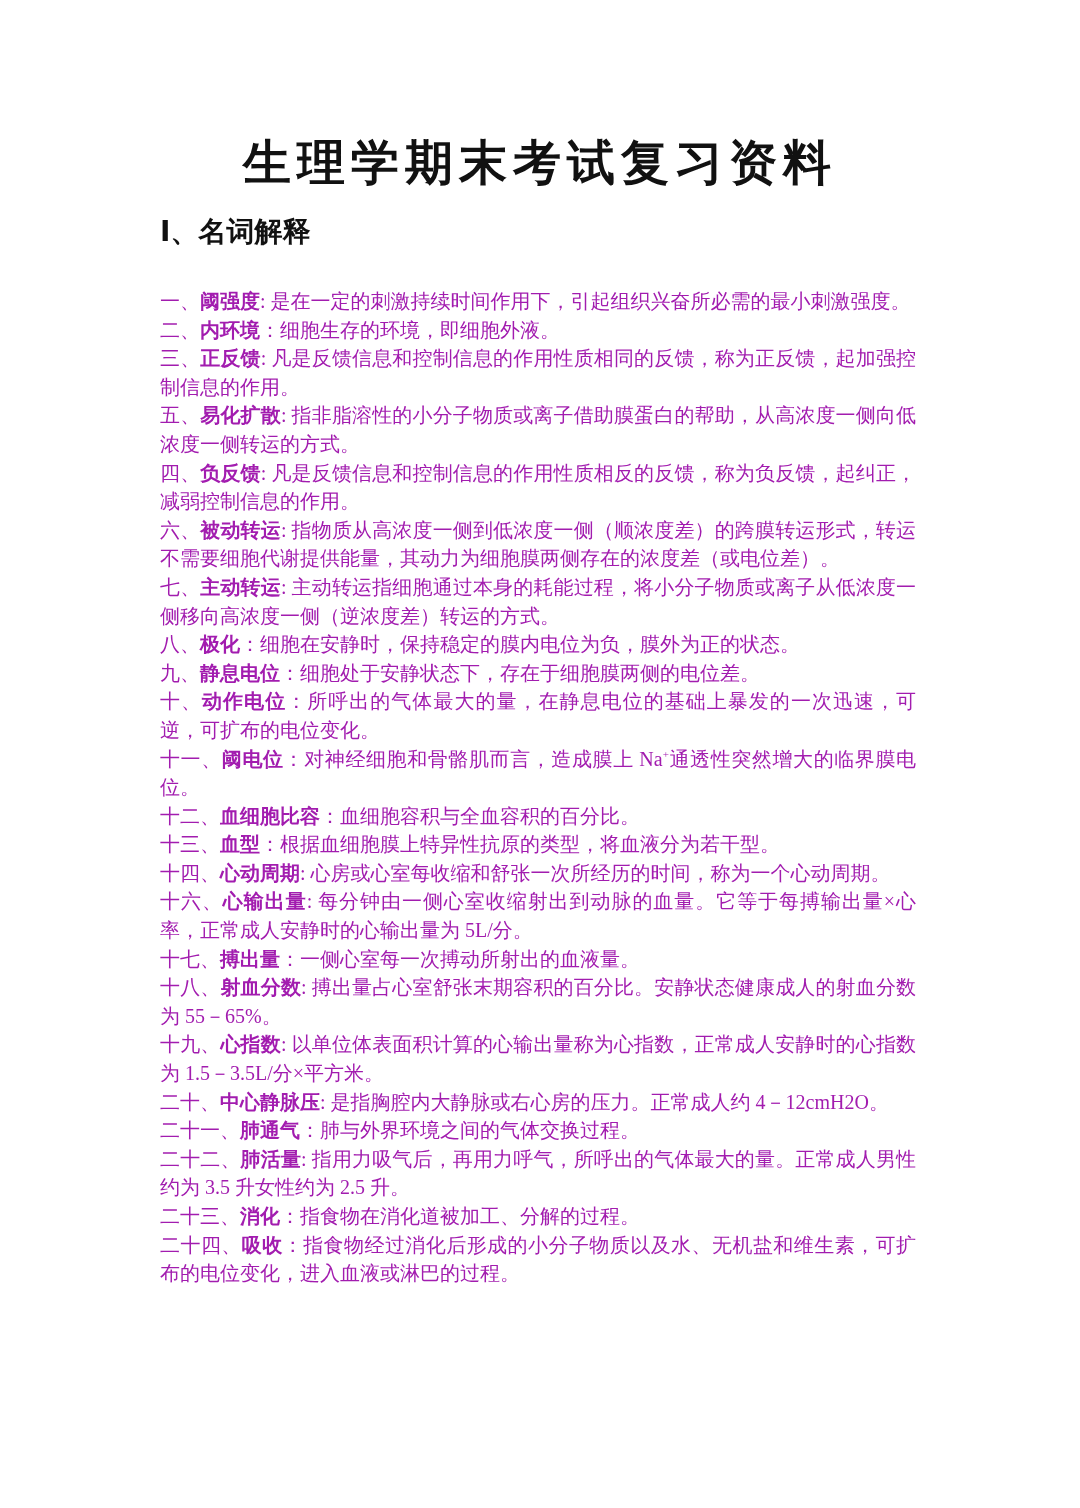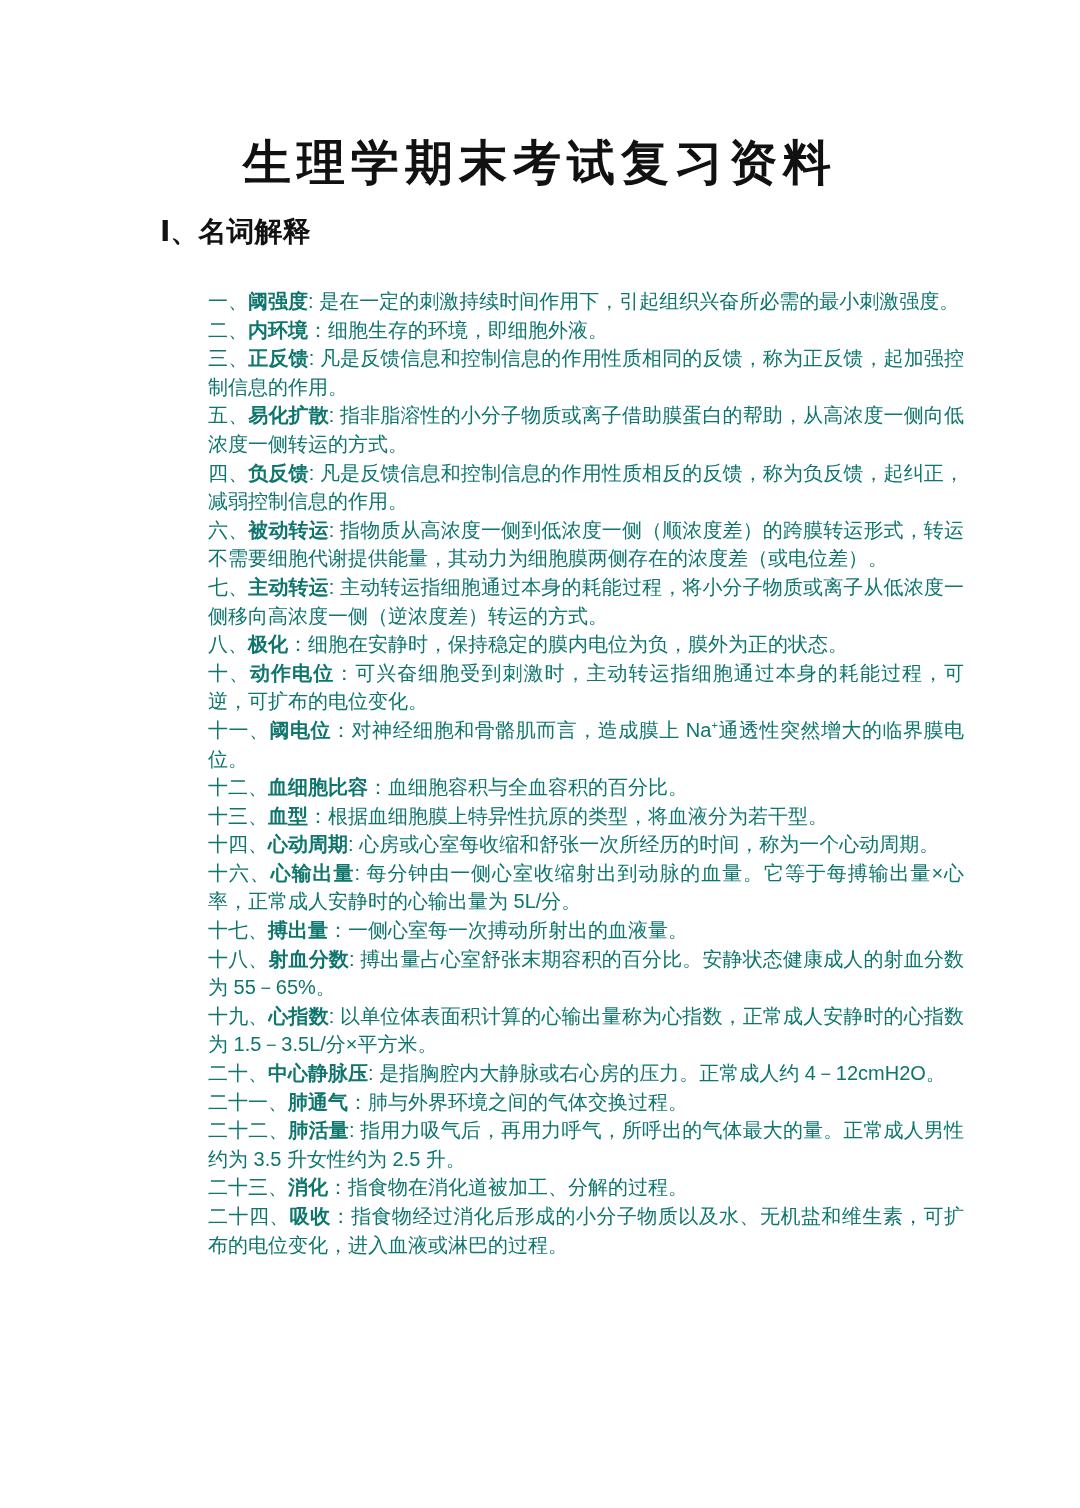--- a/index.html
+++ b/index.html
@@ -11,24 +11,23 @@
     font-size: 48px; font-weight: bold; letter-spacing: 6px; color: #111;
     line-height: 60px;
   }
   .heading {
     position: absolute; left: 160px; top: 210px;
     font-family: "DejaVu Sans", "Liberation Sans", sans-serif;
     font-size: 28px; font-weight: bold; color: #111; line-height: 44px;
   }
   .body {
     position: absolute; left: 160px; top: 287px; width: 756px;
-    font-family: Liberation Sans, sans-serif;
-    font-size: 20px; color: #0f766e; line-height: 28.6px;
+    font-family: Liberation Serif, serif;
+    font-size: 20px; color: #a21caf; line-height: 28.6px;
     text-align: justify;
-    margin-left: 48px;
   }
   .entry { margin: 0; }
   .term { font-weight: bold; }
   sup { font-size: 11px; vertical-align: super; line-height: 0; }
 </style>
 </head>
 <body>
 
 <div class="page">
   <div class="title">生理学期末考试复习资料</div>
@@ -36,21 +35,22 @@
 
   <div class="body">
     <p class="entry"><span>一、</span><span class="term">阈强度</span><span>: </span><span>是在一定的刺激持续时间作用下，引起组织兴奋所必需的最小刺激强度。</span></p>
     <p class="entry"><span>二、</span><span class="term">内环境</span><span>：</span><span>细胞生存的环境，即细胞外液。</span></p>
     <p class="entry"><span>三、</span><span class="term">正反馈</span><span>: </span><span>凡是反馈信息和控制信息的作用性质相同的反馈，称为正反馈，起加强控制信息的作用。</span></p>
     <p class="entry"><span>五、</span><span class="term">易化扩散</span><span>: </span><span>指非脂溶性的小分子物质或离子借助膜蛋白的帮助，从高浓度一侧向低浓度一侧转运的方式。</span></p>
     <p class="entry"><span>四、</span><span class="term">负反馈</span><span>: </span><span>凡是反馈信息和控制信息的作用性质相反的反馈，称为负反馈，起纠正，减弱控制信息的作用。</span></p>
     <p class="entry"><span>六、</span><span class="term">被动转运</span><span>: </span><span>指物质从高浓度一侧到低浓度一侧（顺浓度差）的跨膜转运形式，转运不需要细胞代谢提供能量，其动力为细胞膜两侧存在的浓度差（或电位差）。</span></p>
     <p class="entry"><span>七、</span><span class="term">主动转运</span><span>: </span><span>主动转运指细胞通过本身的耗能过程，将小分子物质或离子从低浓度一侧移向高浓度一侧（逆浓度差）转运的方式。</span></p>
     <p class="entry"><span>八、</span><span class="term">极化</span><span>：</span><span>细胞在安静时，保持稳定的膜内电位为负，膜外为正的状态。</span></p>
-    <p class="entry"><span>十、</span><span class="term">动作电位</span><span>：</span><span>可兴奋细胞受到刺激时，主动转运指细胞通过本身的耗能过程，可逆，可扩布的电位变化。</span></p>
+    <p class="entry"><span>九、</span><span class="term">静息电位</span><span>：</span><span>细胞处于安静状态下，存在于细胞膜两侧的电位差。</span></p>
+    <p class="entry"><span>十、</span><span class="term">动作电位</span><span>：</span><span>所呼出的气体最大的量，在静息电位的基础上暴发的一次迅速，可逆，可扩布的电位变化。</span></p>
     <p class="entry"><span>十一、</span><span class="term">阈电位</span><span>：</span><span>对神经细胞和骨骼肌而言，造成膜上 Na</span><sup>+</sup><span>通透性突然增大的临界膜电位。</span></p>
     <p class="entry"><span>十二、</span><span class="term">血细胞比容</span><span>：</span><span>血细胞容积与全血容积的百分比。</span></p>
     <p class="entry"><span>十三、</span><span class="term">血型</span><span>：</span><span>根据血细胞膜上特异性抗原的类型，将血液分为若干型。</span></p>
     <p class="entry"><span>十四、</span><span class="term">心动周期</span><span>: </span><span>心房或心室每收缩和舒张一次所经历的时间，称为一个心动周期。</span></p>
     <p class="entry"><span>十六、</span><span class="term">心输出量</span><span>: </span><span>每分钟由一侧心室收缩射出到动脉的血量。它等于每搏输出量×心率，正常成人安静时的心输出量为 5L/分。</span></p>
     <p class="entry"><span>十七、</span><span class="term">搏出量</span><span>：</span><span>一侧心室每一次搏动所射出的血液量。</span></p>
     <p class="entry"><span>十八、</span><span class="term">射血分数</span><span>: </span><span>搏出量占心室舒张末期容积的百分比。安静状态健康成人的射血分数为 55－65%。</span></p>
     <p class="entry"><span>十九、</span><span class="term">心指数</span><span>: </span><span>以单位体表面积计算的心输出量称为心指数，正常成人安静时的心指数为 1.5－3.5L/分×平方米。</span></p>
     <p class="entry"><span>二十、</span><span class="term">中心静脉压</span><span>: </span><span>是指胸腔内大静脉或右心房的压力。正常成人约 4－12cmH2O。</span></p>
     <p class="entry"><span>二十一、</span><span class="term">肺通气</span><span>：</span><span>肺与外界环境之间的气体交换过程。</span></p>

